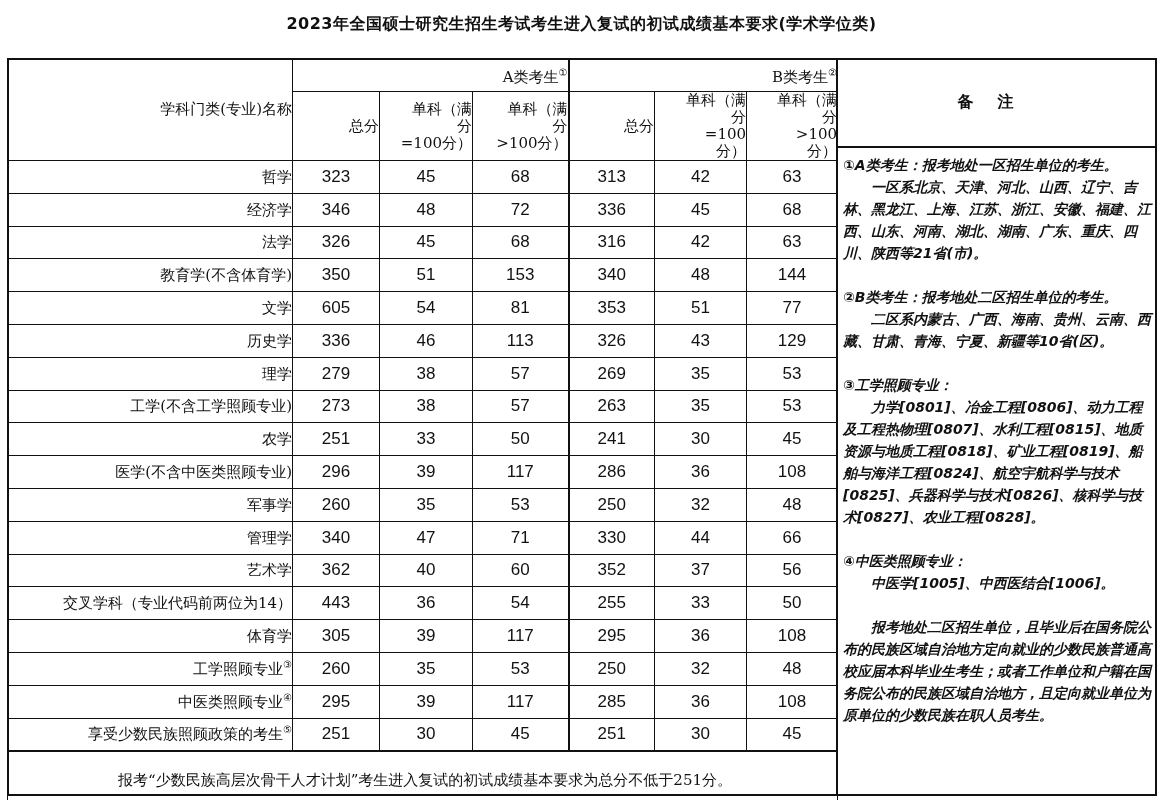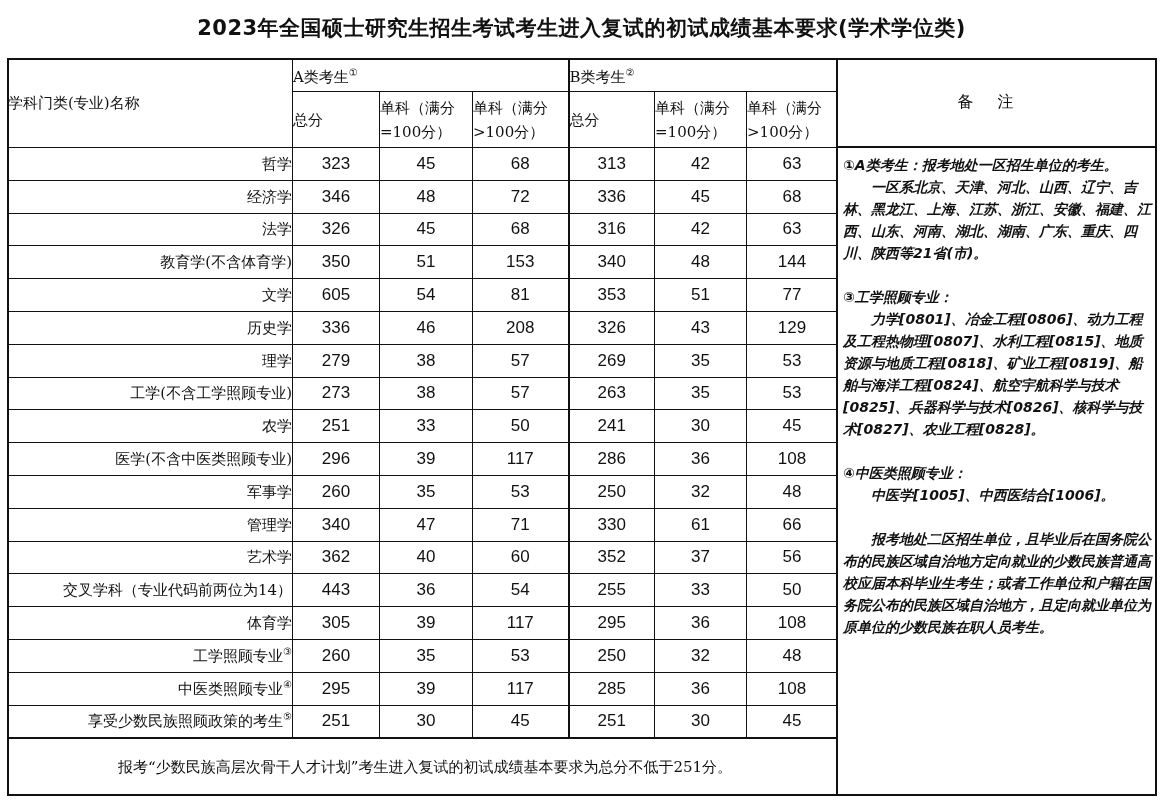--- a/index.html
+++ b/index.html
@@ -1,31 +1,31 @@
 <!DOCTYPE html>
 <html><head>
 <meta charset="utf-8">
 <style>
   html, body { margin:0; padding:0; background:#ffffff; }
   body { width:1163px; height:800px; position:relative; overflow:hidden; color:#111; font-family:"DejaVu Serif","Liberation Serif",serif; }
-  .title { position:absolute; left:0; top:14px; width:1163px; text-align:center; font-family:"DejaVu Sans","Liberation Sans",sans-serif; font-size:21px; font-weight:bold; letter-spacing:0.5px; }
+  .title { position:absolute; left:0; top:14px; width:1163px; text-align:center; font-family:"DejaVu Sans","Liberation Sans",sans-serif; font-size:16px; font-weight:bold; letter-spacing:0.5px; }
   .frame { position:absolute; left:7px; top:58px; width:1150px; height:738px; border:2px solid #111; box-sizing:border-box; }
   table.scores { position:absolute; left:7px; top:58px; border-collapse:collapse; table-layout:fixed; width:830px; }
   table.scores td, table.scores th { border:1px solid #111; padding:0; font-weight:normal; }
-  table.scores th { font-size:15px; text-align:left; line-height:24px; }
+  table.scores th { font-size:15px; text-align:right; line-height:17px;padding-left:20px; }
   .hdr-name { height:88px; }
   .num { text-align:center; font-family:"Liberation Sans","DejaVu Sans",sans-serif; font-size:17px; }
   .subj { text-align:right; padding-left:5px !important; font-size:15px; white-space:nowrap; }
   tr.row td { height:31.8px; }
   sup { font-size:10px; }
   .thick-top td { border-top:2px solid #111; }
   .vsep { border-left:2px solid #111 !important;margin-top:12px; }
   .footer-cell { height:56px; font-size:15px; padding-left:5px !important; text-align:center; border-top:2px solid #111 !important;margin-top:16px; }
   .notes-col { position:absolute; left:836px; top:58px; width:321px; height:738px; border-left:2px solid #111; box-sizing:border-box; }
-  .notes-hdr { height:88px; border-bottom:2px solid #111; display:flex; align-items:center; justify-content:center; font-size:16px; font-weight:normal; letter-spacing:24px; font-family:"DejaVu Sans","Liberation Sans",sans-serif; }
+  .notes-hdr { height:88px; border-bottom:2px solid #111; display:flex; align-items:center; justify-content:center; font-size:16px; font-weight:bold; letter-spacing:24px; font-family:"DejaVu Sans","Liberation Sans",sans-serif; }
   .notes-body { padding:6px 4px 0 5px; font-size:14px; line-height:22px; font-weight:bold; font-family:"DejaVu Sans","Liberation Sans",sans-serif;font-style:italic; }
   .note { margin-bottom:22px; }
   .note .indent { text-indent:2em; }
   .head-cell { height:32px; }
 </style>
 </head>
 <body>
 
 <div class="title">2023年全国硕士研究生招生考试考生进入复试的初试成绩基本要求(学术学位类)</div>
 
@@ -99,21 +99,21 @@
         <td class="num">54</td>
         <td class="num">81</td>
         <td class="num vsep">353</td>
         <td class="num">51</td>
         <td class="num">77</td>
       </tr>
       <tr class="row">
         <td class="subj"><span>历史学</span><sup></sup></td>
         <td class="num">336</td>
         <td class="num">46</td>
-        <td class="num">208</td>
+        <td class="num">113</td>
         <td class="num vsep">326</td>
         <td class="num">43</td>
         <td class="num">129</td>
       </tr>
       <tr class="row">
         <td class="subj"><span>理学</span><sup></sup></td>
         <td class="num">279</td>
         <td class="num">38</td>
         <td class="num">57</td>
         <td class="num vsep">269</td>
@@ -155,21 +155,21 @@
         <td class="num vsep">250</td>
         <td class="num">32</td>
         <td class="num">48</td>
       </tr>
       <tr class="row">
         <td class="subj"><span>管理学</span><sup></sup></td>
         <td class="num">340</td>
         <td class="num">47</td>
         <td class="num">71</td>
         <td class="num vsep">330</td>
-        <td class="num">61</td>
+        <td class="num">44</td>
         <td class="num">66</td>
       </tr>
       <tr class="row">
         <td class="subj"><span>艺术学</span><sup></sup></td>
         <td class="num">362</td>
         <td class="num">40</td>
         <td class="num">60</td>
         <td class="num vsep">352</td>
         <td class="num">37</td>
         <td class="num">56</td>
@@ -228,20 +228,22 @@
 </table>
 
 <div class="notes-col">
   <div class="notes-hdr">备注</div>
   <div class="notes-body" id="notes">
       <div class="note">
         <div>①A类考生：报考地处一区招生单位的考生。</div>
         <div class="indent">一区系北京、天津、河北、山西、辽宁、吉林、黑龙江、上海、江苏、浙江、安徽、福建、江西、山东、河南、湖北、湖南、广东、重庆、四川、陕西等21省(市)。</div>
       </div>
       <div class="note">
+        <div>②B类考生：报考地处二区招生单位的考生。</div>
+        <div class="indent">二区系内蒙古、广西、海南、贵州、云南、西藏、甘肃、青海、宁夏、新疆等10省(区)。</div>
       </div>
       <div class="note">
         <div>③工学照顾专业：</div>
         <div class="indent">力学[0801]、冶金工程[0806]、动力工程及工程热物理[0807]、水利工程[0815]、地质资源与地质工程[0818]、矿业工程[0819]、船舶与海洋工程[0824]、航空宇航科学与技术[0825]、兵器科学与技术[0826]、核科学与技术[0827]、农业工程[0828]。</div>
       </div>
       <div class="note">
         <div>④中医类照顾专业：</div>
         <div class="indent">中医学[1005]、中西医结合[1006]。</div>
       </div>
       <div class="note">

